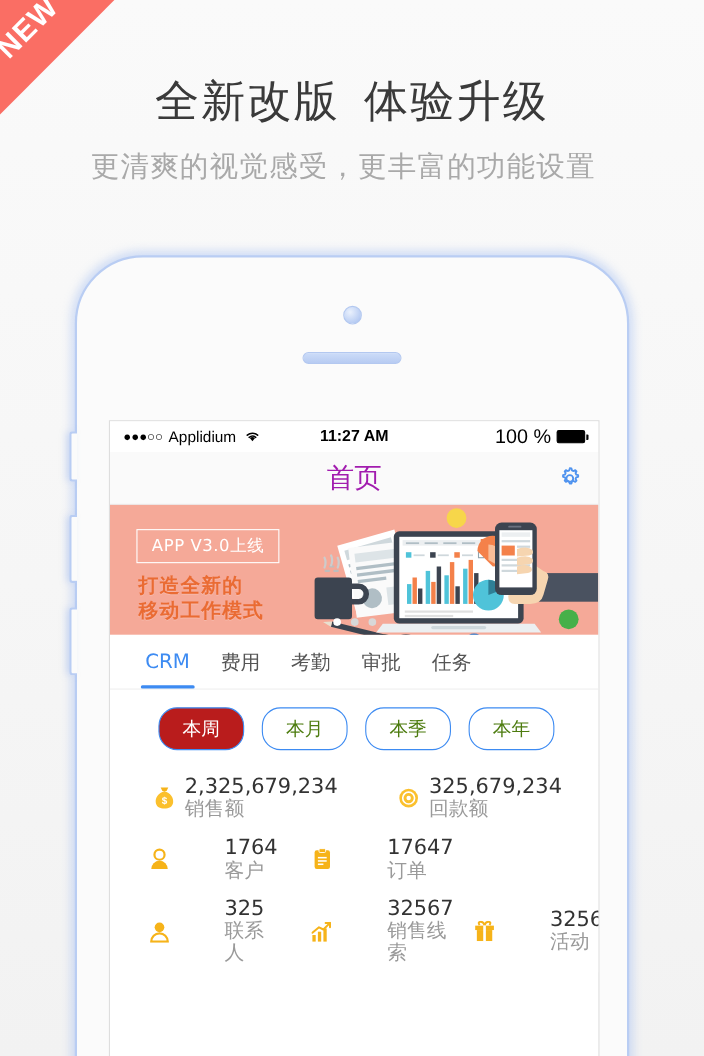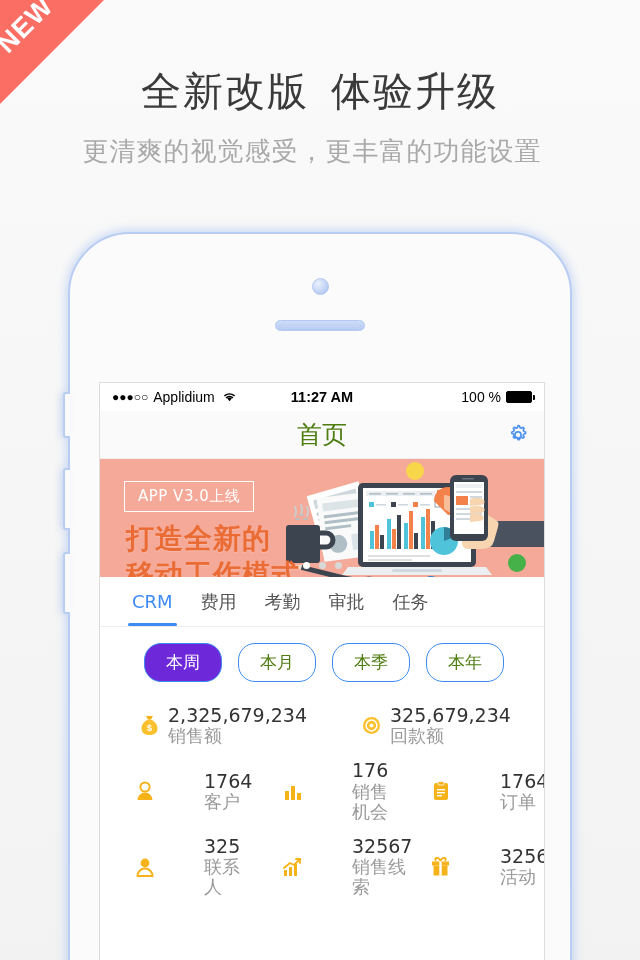--- a/index.html
+++ b/index.html
@@ -124,21 +124,21 @@
     color: #000;
     font-family: "Liberation Sans", sans-serif;
     background: #fff;
   }
   .sb-left { display: flex; align-items: center; gap: 5px; flex: 1; }
   .dots { letter-spacing: 0px; font-size: 12px; line-height: 1; }
   .carrier { font-size: 14px; }
   .wifi { display: inline-block; margin-left: 2px; }
   .sb-center { flex: 0 0 auto; font-weight: bold; font-size: 14.5px; }
   .sb-right { flex: 1; display: flex; align-items: center; justify-content: flex-end; gap: 5px; }
-  .batt-pct { font-size: 14px; margin-left: 24px; }
+  .batt-pct { font-size: 18px; margin-left: 24px; }
   .batt {
     width: 26px; height: 12px;
     border: 1px solid #000;
     border-radius: 2px;
     position: relative;
     background: #000;
   }
   .batt:after {
     content: ""; position: absolute; right: -4px; top: 3px;
     width: 2px; height: 5px; background: #000; border-radius: 0 1px 1px 0;
@@ -147,21 +147,21 @@
   
   .navbar {
     height: 48px;
     background: #fafafa;
     border-bottom: 1px solid #ececec;
     display: flex; align-items: center; justify-content: center;
     position: relative;
   }
   .nav-title {
     font-size: 25px;
-    color: #4d7c0f;
+    color: #a21caf;
     font-family: "DejaVu Sans", sans-serif;
   }
   .nav-gear {
     position: absolute; right: 14px; top: 50%;
     transform: translateY(-50%);
     width: 24px; height: 24px;
   }
 
   
   .banner {
@@ -175,21 +175,21 @@
     border: 1.5px solid #fff;
     color: #fff;
     font-size: 15px;
     padding: 5px 13px;
     letter-spacing: 0.5px;
     font-family: "DejaVu Sans", sans-serif;
   }
   .ban-head {
     position: absolute; left: 26px; top: 62px;
     color: #ea6b33;
-    font-size: 28px;
+    font-size: 18px;
     font-weight: bold;
     line-height: 1.28;
     letter-spacing: 1px;
     font-family: "DejaVu Sans", sans-serif;
     text-shadow: 0 1px 0 rgba(255,255,255,0.18);
   }
   .illus { position: absolute; right: 0; top: 0; width: 270px; height: 146px; }
   .dots-row {
     position: absolute; bottom: 8px; left: 0; right: 0;
     display: flex; justify-content: center; gap: 9px;
@@ -232,21 +232,21 @@
     min-width: 78px;
     text-align: center;
     padding: 7px 0;
     border: 1px solid #3d8bf2;
     border-radius: 17px;
     font-size: 17px;
     color: #4d7c0f;
     background: #fff;
     font-family: "DejaVu Sans", sans-serif;
   }
-  .pill.on { background: #6d28d9; color: #fff; }
+  .pill.on { background: #b91c1c; color: #fff; }
 
   
   .stats { background: #fff; padding: 2px 0 0 0; }
   .srow { display: flex; padding: 7px 0 7px 0; }
   .srow.two .scell { width: 50%; padding-left: 38px; }
   .srow.three .scell { width: 33.33%; padding-left: 34px; gap: 48px; }
   .scell { display: flex; align-items: center; gap: 8px; }
   .sicon { width: 22px; height: 26px; flex: 0 0 22px; display: flex; align-items: center; justify-content: center; }
   .stext { display: flex; flex-direction: column; line-height: 1.12; }
   .sval { font-size: 19px; color: #333; font-family: "DejaVu Sans", sans-serif; }
@@ -484,33 +484,20 @@
                 <path d="M1.5 19 a7.5 7.5 0 0 1 15 0 Z" fill="#f6b319"></path>
               </svg>
             </span>
             <span class="stext">
               <span class="sval">1764</span>
               <span class="slab">客户</span>
             </span>
           </div>
           <div class="scell">
             <span class="sicon">
-              <svg width="18" height="20" viewBox="0 0 18 20">
-                <rect x="1" y="10" width="4" height="9" fill="#f6b319"></rect>
-                <rect x="7" y="5" width="4" height="14" fill="#f6b319"></rect>
-                <rect x="13" y="12" width="4" height="7" fill="#f6b319"></rect>
-              </svg>
-            </span>
-            <span class="stext">
-              <span class="sval">176</span>
-              <span class="slab">销售机会</span>
-            </span>
-          </div>
-          <div class="scell">
-            <span class="sicon">
               <svg width="16" height="20" viewBox="0 0 16 20">
                 <rect x="1" y="2" width="14" height="17" rx="2" fill="#f6b319"></rect>
                 <rect x="5" y="0.5" width="6" height="3.5" rx="1" fill="#f6b319" stroke="#ffffff" stroke-width="0.8"></rect>
                 <rect x="4" y="8" width="8" height="1.4" fill="#ffffff"></rect>
                 <rect x="4" y="11" width="8" height="1.4" fill="#ffffff"></rect>
                 <rect x="4" y="14" width="5" height="1.4" fill="#ffffff"></rect>
               </svg>
             </span>
             <span class="stext">
               <span class="sval">17647</span>

